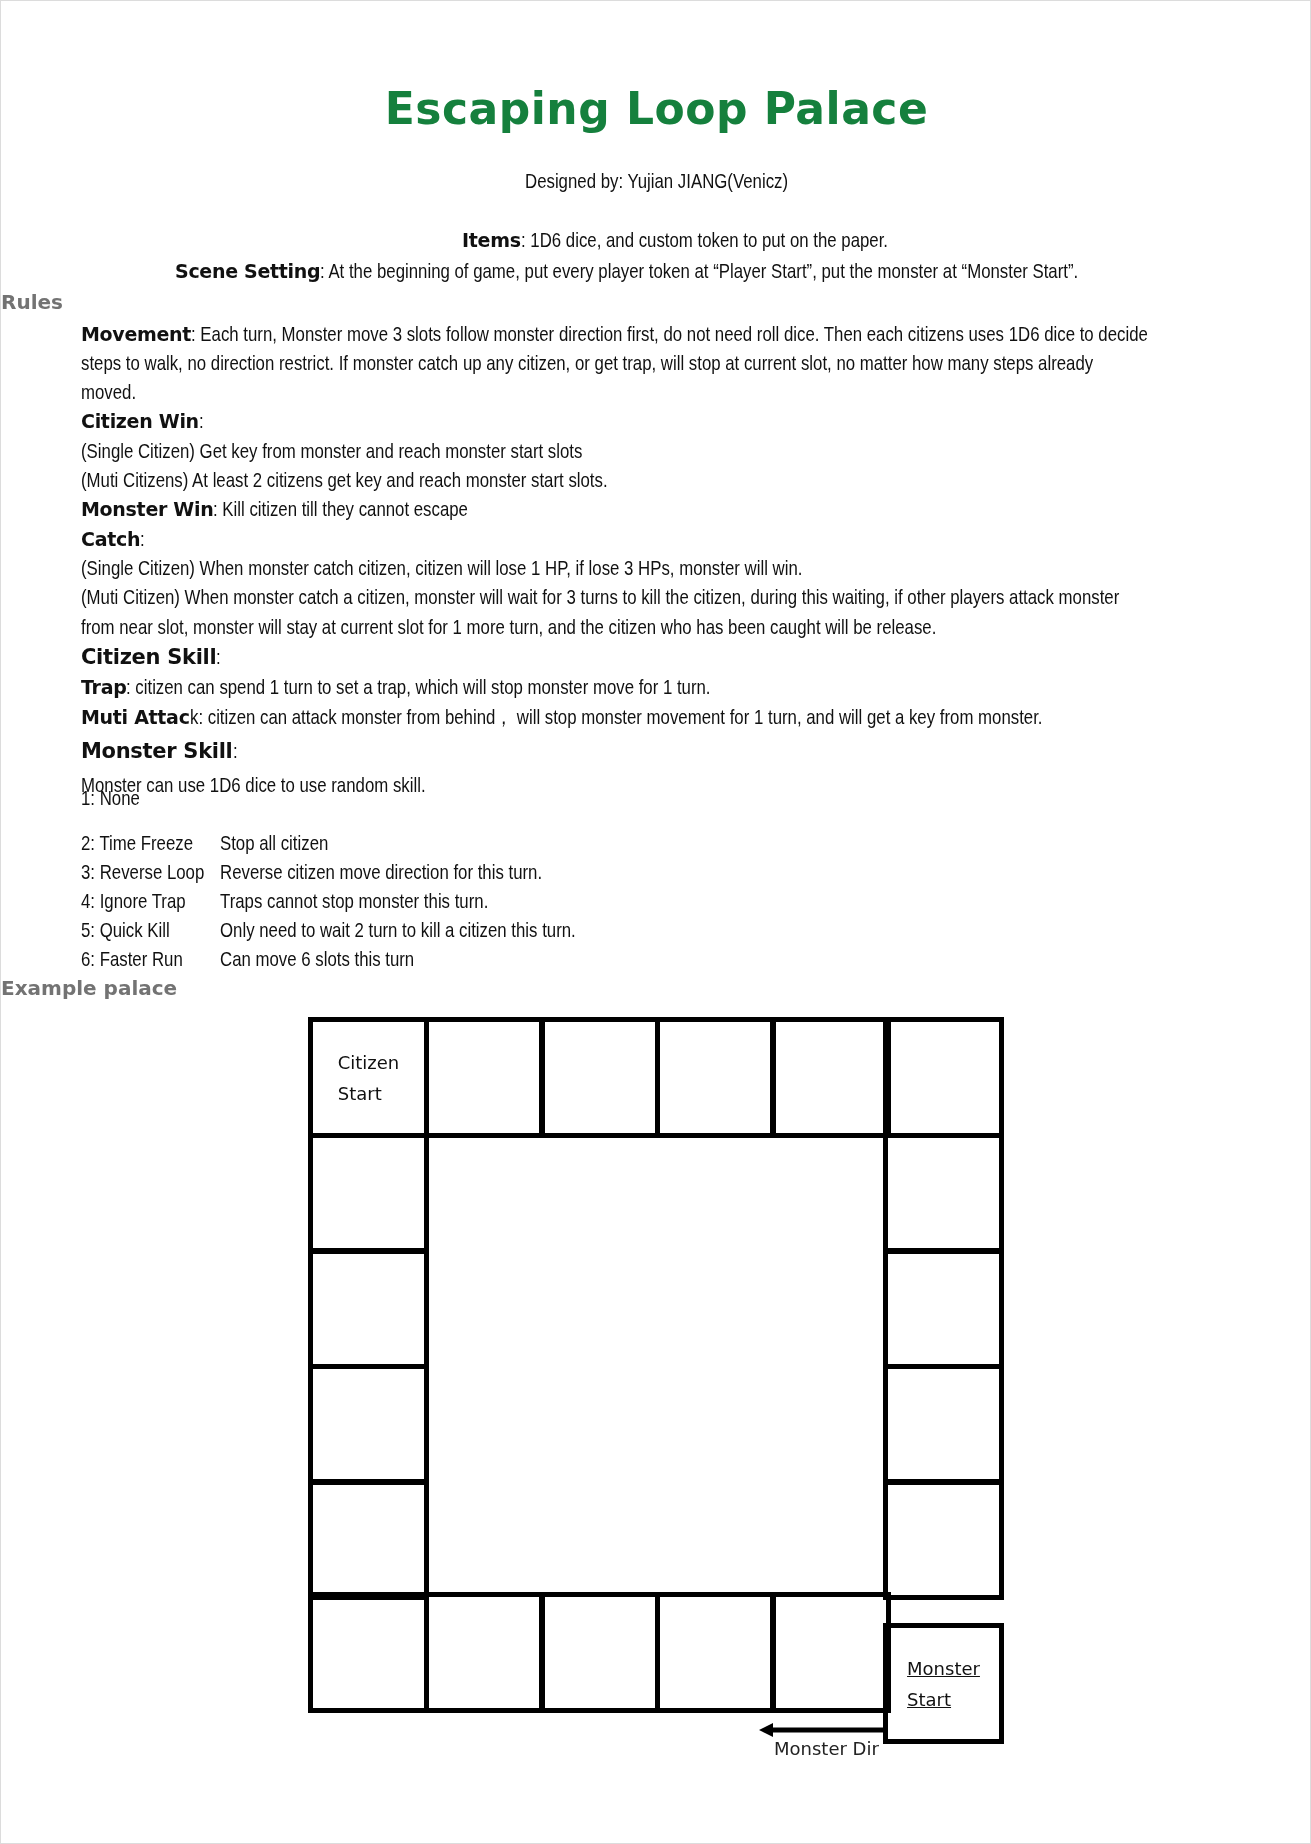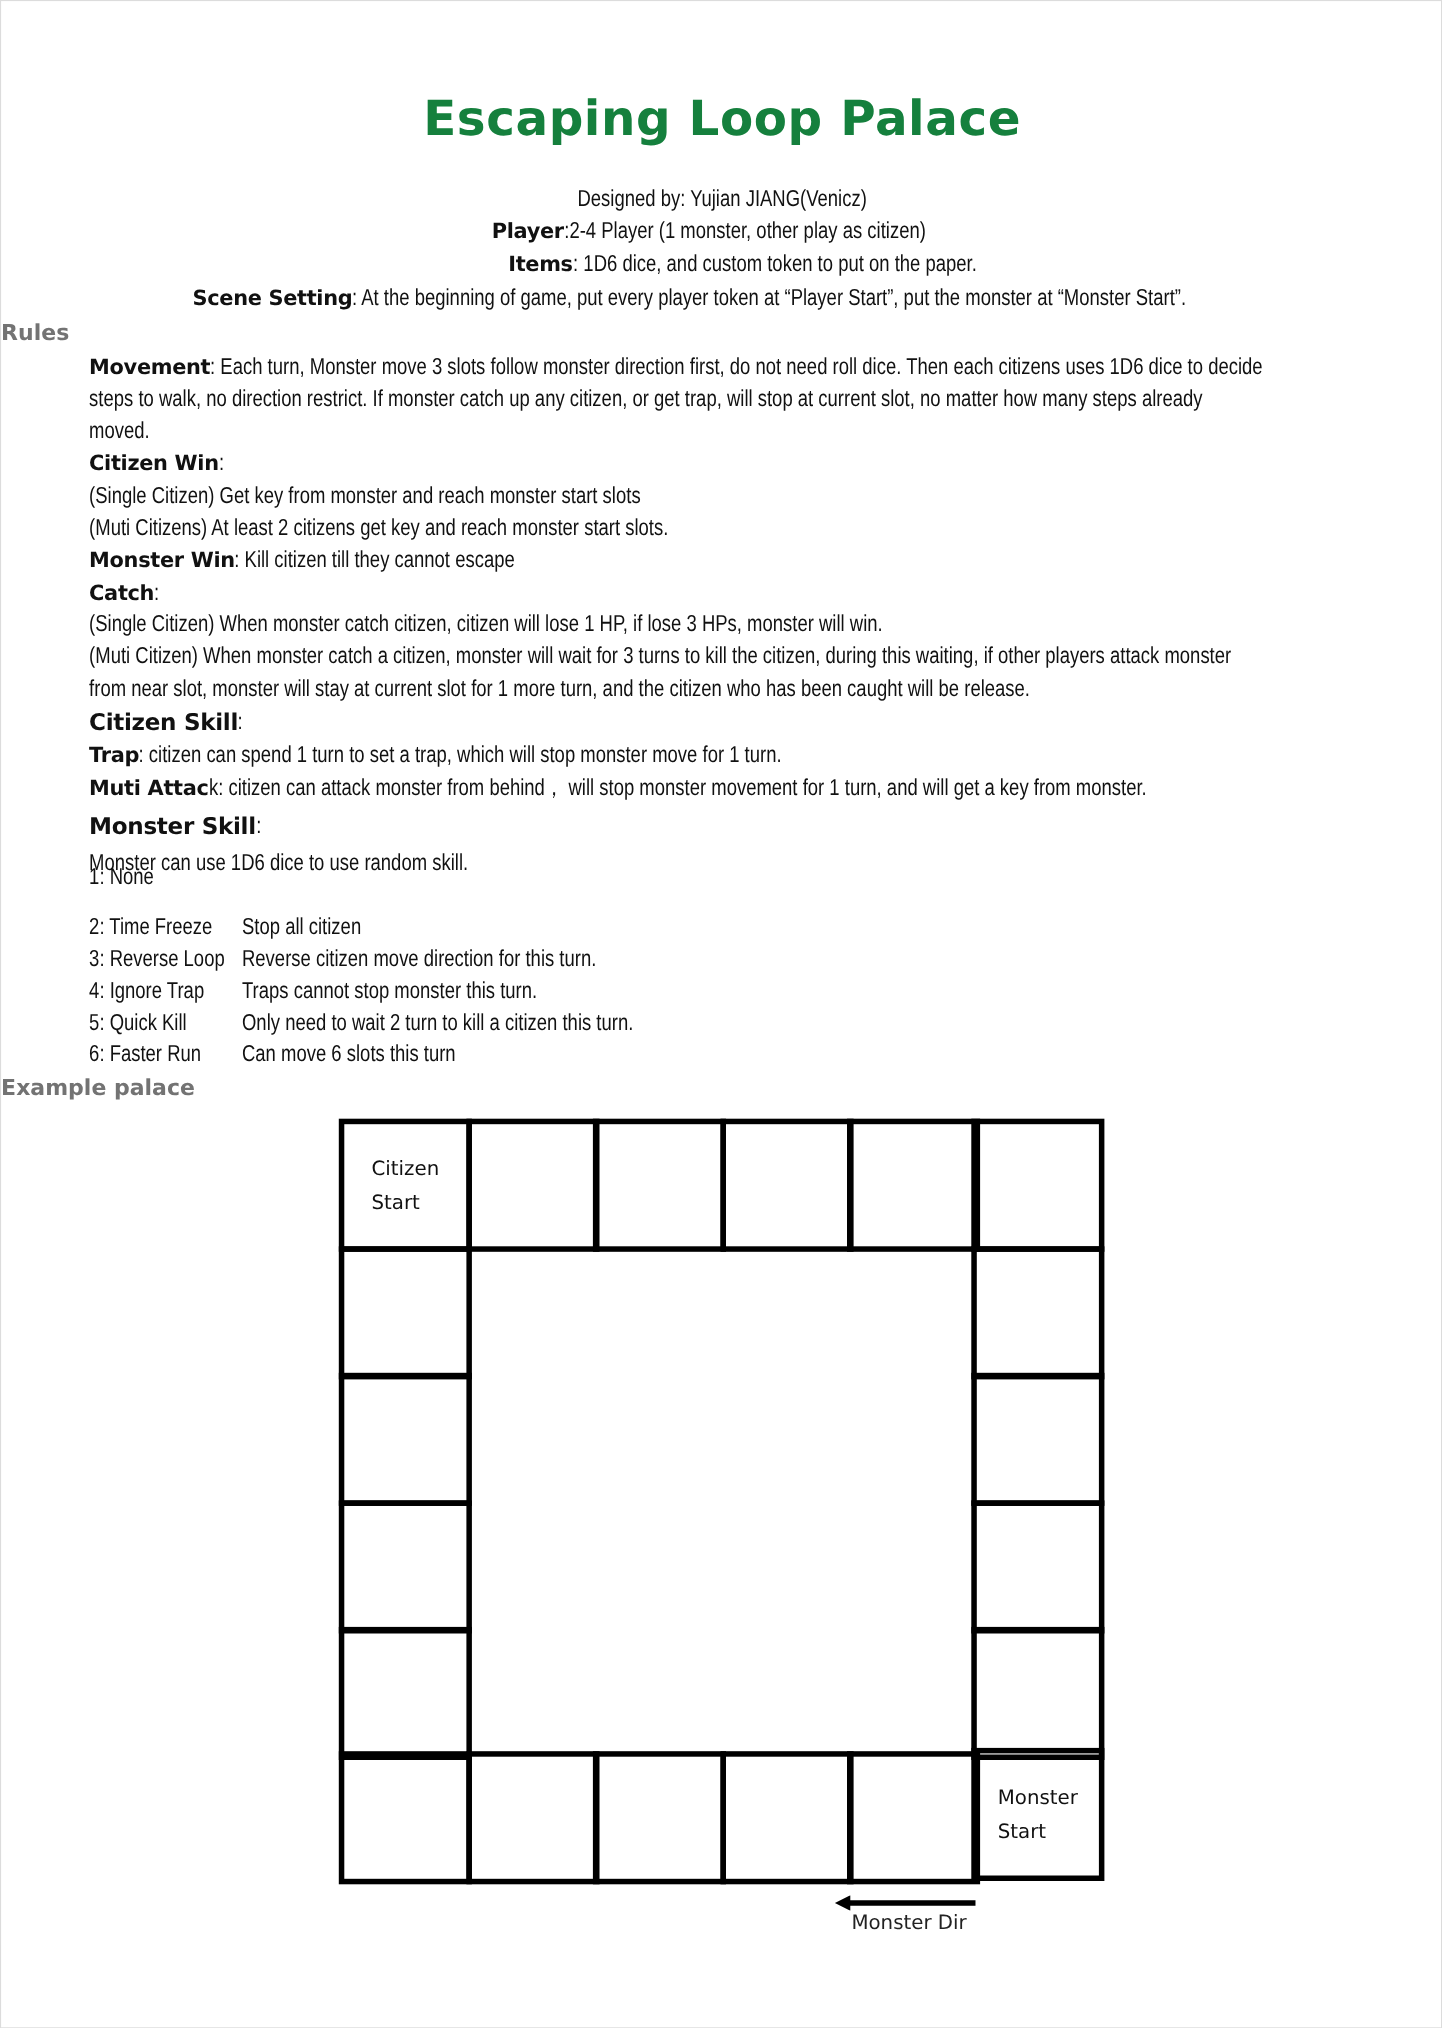--- a/index.html
+++ b/index.html
@@ -41,23 +41,20 @@
 </style>
 </head>
 <body>
 
 <div class="page">
 
   <div class="title">Escaping Loop Palace</div>
 
   <div class="line" style="left:524px; top:167px;">
     <span class="cond">Designed by: Yujian JIANG(Venicz)</span>
-  </div>
-  <div class="line" style="left:446px; top:196px;">
-    <span class="lbl">Player</span><span class="cond">:2-4 Player (1 monster, other play as citizen)</span>
   </div>
   <div class="line" style="left:461px; top:226px;">
     <span class="lbl">Items</span><span class="cond">: 1D6 dice, and custom token to put on the paper.</span>
   </div>
   <div class="line" style="left:174px; top:257px;">
     <span class="lbl">Scene Setting</span><span class="cond">: At the beginning of game, put every player token at “Player Start”, put the monster at “Monster Start”.</span>
   </div>
 
   <div class="center-h" style="top:289px; font-size:20px;">Rules</div>
 
@@ -164,21 +161,21 @@
     <div class="cell" style="left:575px; top:116px; width:121px; height:121px;"></div>
     <div class="cell" style="left:575px; top:231px; width:121px; height:121px;"></div>
     <div class="cell" style="left:575px; top:347px; width:121px; height:121px;"></div>
     <div class="cell" style="left:575px; top:462px; width:121px; height:121px;"></div>
 
     <div class="cell" style="left:0; top:575px; width:121px; height:121px;"></div>
     <div class="cell" style="left:116px; top:575px; width:121px; height:121px;"></div>
     <div class="cell" style="left:231px; top:575px; width:121px; height:121px;"></div>
     <div class="cell" style="left:347px; top:575px; width:121px; height:121px;"></div>
     <div class="cell" style="left:462px; top:575px; width:121px; height:121px;"></div>
-    <div class="cell" style="left:575px; top:572px; width:121px; height:121px;">
+    <div class="cell" style="left:575px; top:606px; width:121px; height:121px;text-decoration:underline;">
       <div>
           <div>Monster</div>
           <div>Start</div>
         </div>
     </div>
   </div>
 
   <svg class="arrow" viewBox="0 0 128 14" width="128" height="14">
     <polygon points="0,7 14,0 14,4.5 128,4.5 128,9.5 14,9.5 14,14" fill="#000"></polygon>
   </svg>

